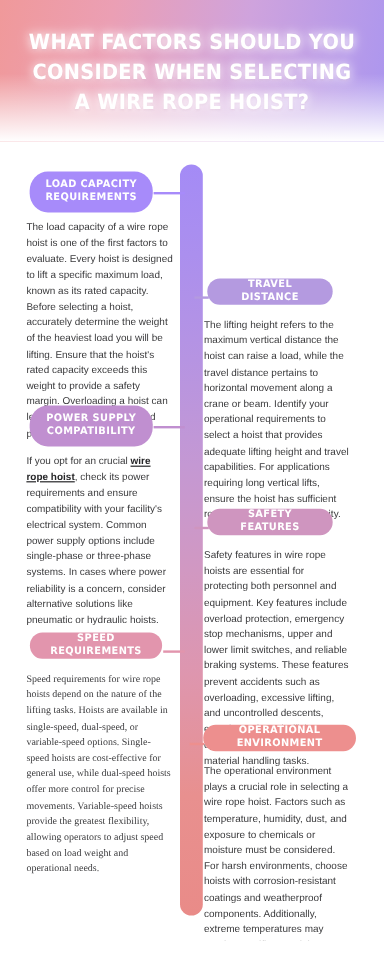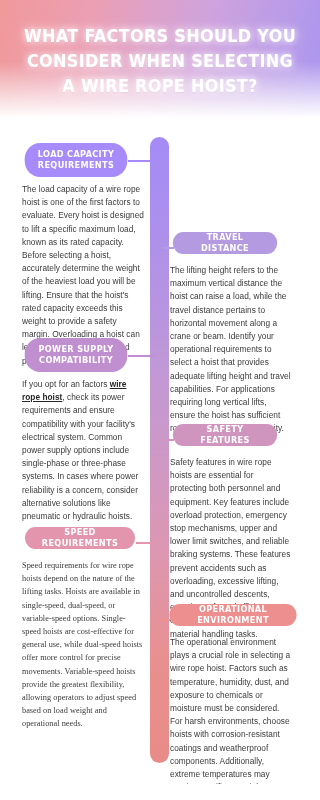--- a/index.html
+++ b/index.html
@@ -178,21 +178,21 @@
     <div class="pill one-line" style="background: rgb(180, 154, 224);">Travel Distance</div>
     <p class="body-text">
       <span>The lifting height refers to the maximum vertical distance the hoist can raise a load, while the travel distance pertains to horizontal movement along a crane or beam. Identify your operational requirements to select a hoist that provides adequate lifting height and travel capabilities. For applications requiring long vertical lifts, ensure the hoist has sufficient rope length and drum capacity.</span>
     </p>
   </div>
 
   <div class="node side-left" id="node-power">
     <div class="connector" style="background: rgb(192, 143, 208);"></div>
     <div class="pill two-line" style="background: rgb(192, 143, 208);">Power Supply Compatibility</div>
     <p class="body-text">
-      <span>If you opt for an factors </span><b>wire rope hoist</b><span>, check its power requirements and ensure compatibility with your facility's electrical system. Common power supply options include single-phase or three-phase systems. In cases where power reliability is a concern, consider alternative solutions like pneumatic or hydraulic hoists.</span>
+      <span>If you opt for an crucial </span><b>wire rope hoist</b><span>, check its power requirements and ensure compatibility with your facility's electrical system. Common power supply options include single-phase or three-phase systems. In cases where power reliability is a concern, consider alternative solutions like pneumatic or hydraulic hoists.</span>
     </p>
   </div>
 
   <div class="node side-right" id="node-safety">
     <div class="connector" style="background: rgb(207, 149, 191);"></div>
     <div class="pill one-line" style="background: rgb(207, 149, 191);">Safety Features</div>
     <p class="body-text">
       <span>Safety features in wire rope hoists are essential for protecting both personnel and equipment. Key features include overload protection, emergency stop mechanisms, upper and lower limit switches, and reliable braking systems. These features prevent accidents such as overloading, excessive lifting, and uncontrolled descents, ensuring safe and efficient operation in various lifting and material handling tasks.</span>
     </p>
   </div>

